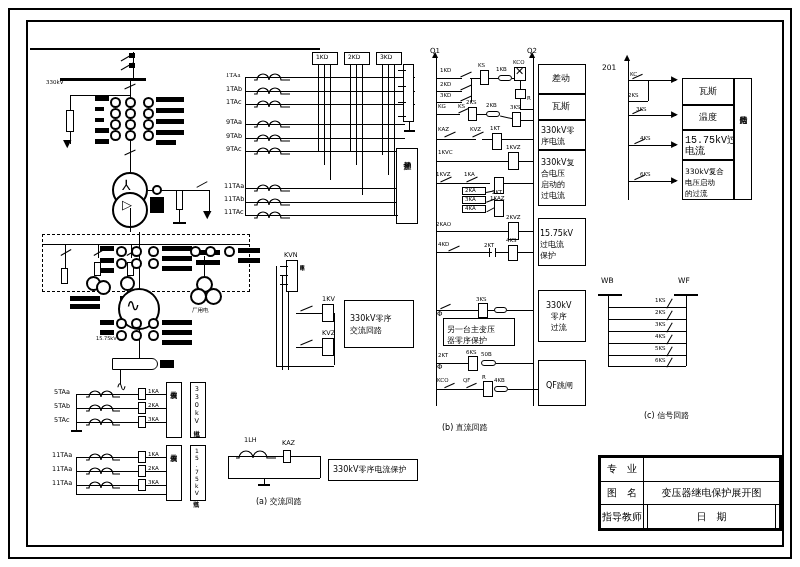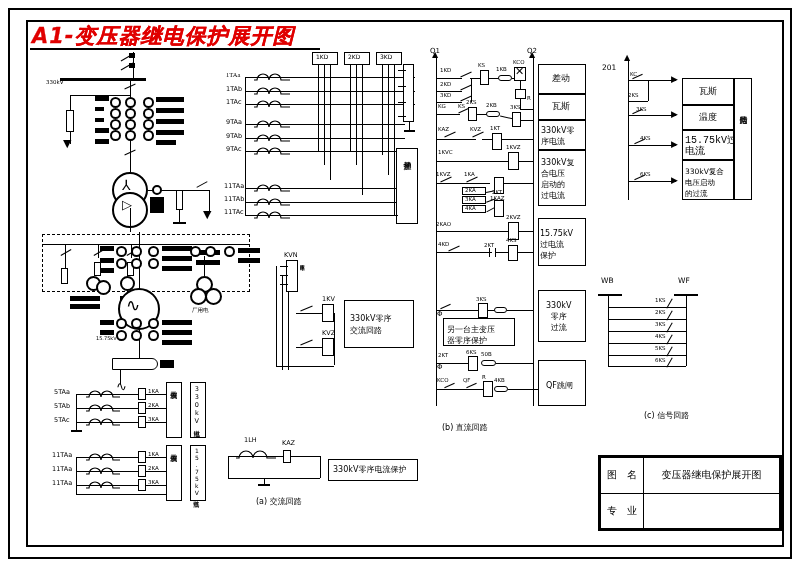--- a/index.html
+++ b/index.html
@@ -36,21 +36,20 @@
   <div class="ln h2" style="left:8px;top:8px;width:784px;"></div>
   <div class="ln h2" style="left:8px;top:557px;width:784px;"></div>
   <div class="ln v2" style="left:8px;top:8px;height:551px;"></div>
   <div class="ln v2" style="left:790px;top:8px;height:551px;"></div>
 
   <div class="ln h2" style="left:26px;top:20px;width:758px;"></div>
   <div class="ln h2" style="left:26px;top:545px;width:758px;"></div>
   <div class="ln v2" style="left:26px;top:20px;height:525px;"></div>
   <div class="ln v2" style="left:782px;top:20px;height:525px;"></div>
 
-  <div class="title cn" style="left:32px;top:22px;font-size:21px;">A1-变压器继电保护展开图</div>
   <div class="ln h2" style="left:30px;top:48px;width:290px;"></div>
 
 
   <div class="ln v" style="left:133px;top:52px;height:26px;"></div>
   <div class="ln h" style="left:120px;top:57px;width:14px;transform:rotate(-30deg);"></div>
   <div class="ln h" style="left:120px;top:66px;width:14px;transform:rotate(-30deg);"></div>
   <div class="blk" style="left:129px;top:53px;width:6px;height:5px;"></div>
   <div class="blk" style="left:129px;top:63px;width:6px;height:5px;"></div>
 
   <div class="ln h3" style="left:60px;top:78px;width:86px;"></div>
@@ -629,24 +628,30 @@
   <div class="t cn xs" style="left:655px;top:358px;">6KS</div>
   <div class="ln h" style="left:608px;top:366px;width:78px;"></div>
   <div class="ln h" style="left:664px;top:362px;width:11px;transform:rotate(-60deg);"></div>
 
   <div class="t cn" style="left:644px;top:412px;font-size:8px;">(c) 信号回路</div>
 
   <div class="bx2" style="left:598px;top:455px;width:184px;height:76px;">
     <table class="tb">
       <tbody>
           <tr>
+        <td class="cn">专　业</td>
+        <td colspan="3" class="cn"></td>
+      </tr>
+      <tr>
         <td style="width:24%;" class="cn">图　名</td>
         <td colspan="3" class="cn">变压器继电保护展开图</td>
       </tr>
       <tr>
-        <td class="cn">专　业</td>
-        <td colspan="3" class="cn"></td>
+        <td class="cn">指导教师</td>
+        <td class="cn"></td>
+        <td class="cn">日　期</td>
+        <td class="cn"></td>
       </tr>
     </tbody>
       </table>
   </div>
 
 </div>
 
 </body></html>

